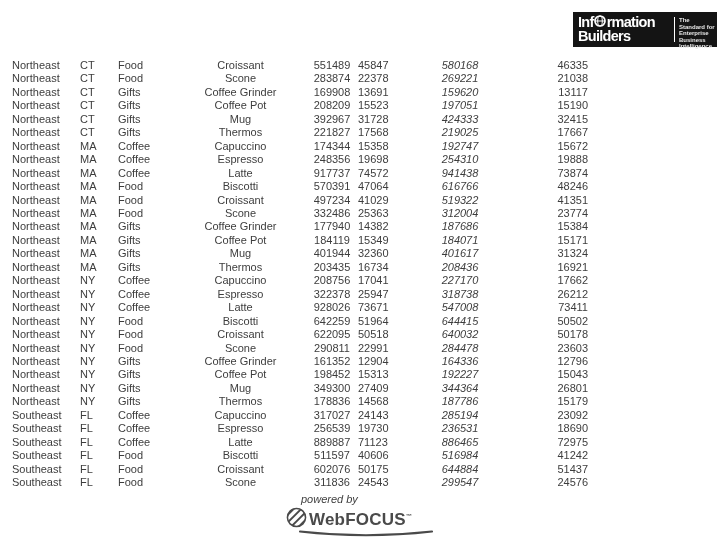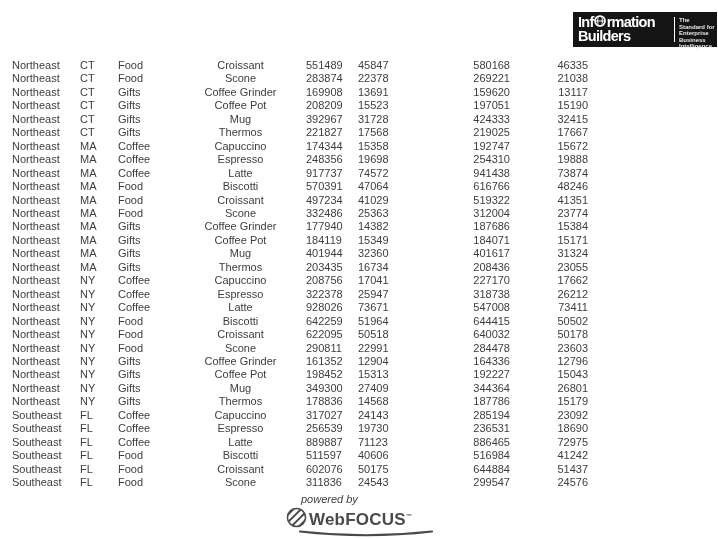--- a/index.html
+++ b/index.html
@@ -14,23 +14,23 @@
     border-collapse:collapse;table-layout:fixed;
   }
   table.report-table td{
     font-size:11px;line-height:13.45px;height:13.45px;padding:0;
     color:#3d3d3d;white-space:nowrap;overflow:hidden;font-weight:normal;
   }
   td.c0{width:68px;}
   td.c1{width:38px;}
   td.c2{width:57px;margin-left:44px;}
   td.c3{width:131px;text-align:center;}
-  td.c4{width:52px;text-align:left;}
+  td.c4{width:52px;text-align:center;}
   td.c5{width:52px;}
-  td.c6{width:100px;text-align:right;}
+  td.c6{width:100px;text-align:center;font-style:italic;}
   td.c7{width:78px;text-align:right;}
 
   
   .ib-logo{
     position:absolute;left:573px;top:12px;width:144px;height:35px;
     background:#141414;display:flex;box-sizing:border-box;
   }
   .ib-left{width:101px;box-sizing:border-box;padding:3px 2px 0 5px;}
   .ib-name1{
     color:#ffffff;font-weight:bold;font-size:14.5px;line-height:14px;
@@ -240,21 +240,21 @@
         <td class="c7">31324</td>
       </tr>
       <tr>
         <td class="c0">Northeast</td>
         <td class="c1">MA</td>
         <td class="c2">Gifts</td>
         <td class="c3">Thermos</td>
         <td class="c4">203435</td>
         <td class="c5">16734</td>
         <td class="c6">208436</td>
-        <td class="c7">23055</td>
+        <td class="c7">16921</td>
       </tr>
       <tr>
         <td class="c0">Northeast</td>
         <td class="c1">NY</td>
         <td class="c2">Coffee</td>
         <td class="c3">Capuccino</td>
         <td class="c4">208756</td>
         <td class="c5">17041</td>
         <td class="c6">227170</td>
         <td class="c7">17662</td>

